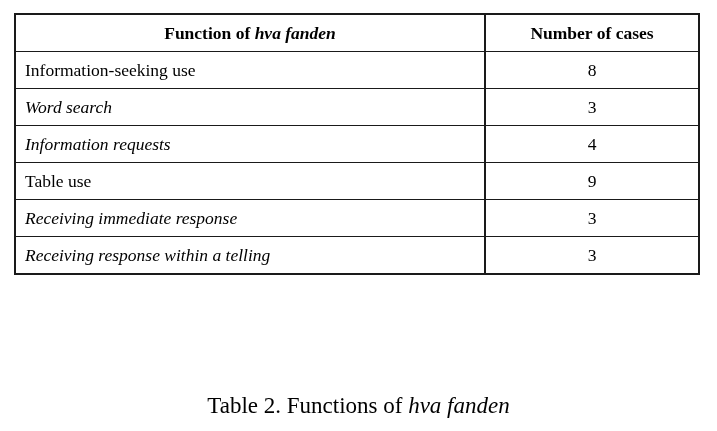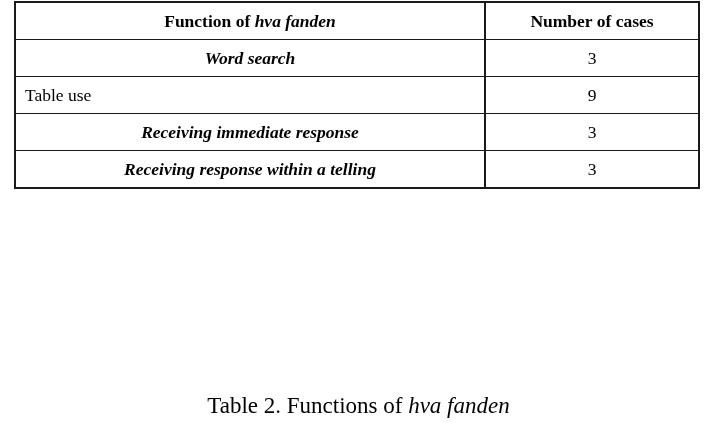--- a/index.html
+++ b/index.html
@@ -12,21 +12,21 @@
     height: 431px;
     position: relative;
     font-family: "Liberation Serif", "DejaVu Serif", serif;
     color: #000000;
     overflow: hidden;
   }
 
   #table-wrap {
     position: absolute;
     left: 14px;
-    top: 1px;
+    top: 13px;
     width: 640px;
   }
 
   table.data-table {
     width: 684px;
     border-collapse: collapse;
     table-layout: fixed;
     border: 2px solid #1a1a1a;
   }
 
@@ -55,23 +55,22 @@
     font-weight: bold;
     text-align: center;
     height: 38px;
     border-bottom: 2px solid #1a1a1a;
   }
 
   td.cell-function {
     text-align: left;
   }
   td.cell-function.is-sub {
-    text-align: center;
+    text-align: left;
     font-style: italic;
-    font-weight: bold;
   }
   td.cell-count {
     text-align: center;
   }
 
   .it {
     font-style: italic;
   }
 
   #caption {
@@ -94,22 +93,30 @@
       <col class="col-count">
     </colgroup>
     <thead>
       <tr>
         <th class="cell-function"><span>Function of </span><span class="it">hva fanden</span></th>
         <th class="cell-count">Number of cases</th>
       </tr>
     </thead>
     <tbody id="table-body">
         <tr>
+          <td class="cell-function">Information-seeking use</td>
+          <td class="cell-count">8</td>
+        </tr>
+        <tr>
           <td class="cell-function is-sub">Word search</td>
           <td class="cell-count">3</td>
+        </tr>
+        <tr>
+          <td class="cell-function is-sub">Information requests</td>
+          <td class="cell-count">4</td>
         </tr>
         <tr>
           <td class="cell-function">Table use</td>
           <td class="cell-count">9</td>
         </tr>
         <tr>
           <td class="cell-function is-sub">Receiving immediate response</td>
           <td class="cell-count">3</td>
         </tr>
         <tr>

